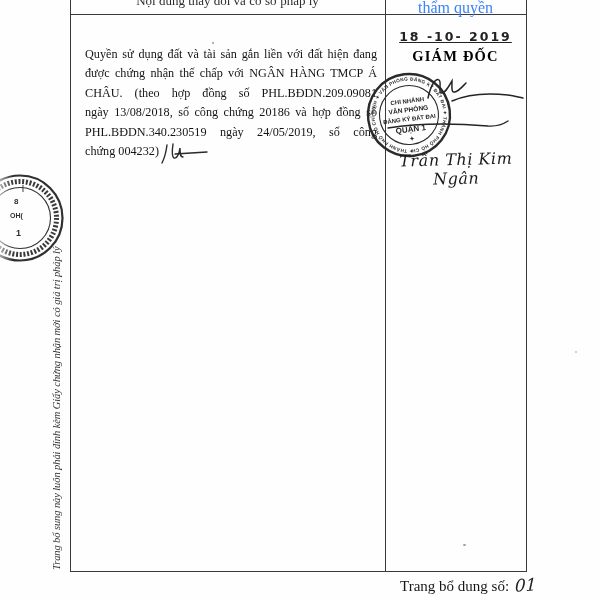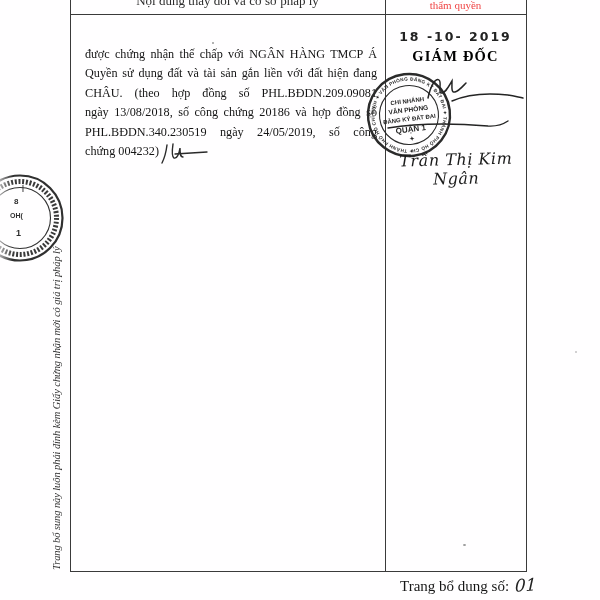--- a/index.html
+++ b/index.html
@@ -13,36 +13,36 @@
   
   .hdr-left-clip{
     position:absolute;left:70px;top:0;width:315px;height:8px;overflow:hidden;
   }
   .hdr-left-clip .inner{
     display:block;margin-top:-7px;text-align:center;font-size:13px;color:#2c2c2c;
     white-space:nowrap;
   }
   .hdr-right{
     position:absolute;left:385px;top:-1px;width:141px;text-align:center;
-    font-size:11px;color:#ef4444;
+    font-size:16px;color:#3b82f6;
   }
 
   
   .entry{
     position:absolute;left:85px;top:45px;width:292px;
     font-size:12.2px;line-height:19.4px;color:#141414;
   }
   .entry .ln{text-align:justify;text-align-last:justify;height:19.4px;overflow:hidden;}
   .entry .ln.last{text-align:center;text-align-last:left;}
 
   
   .date-stamp{
     position:absolute;left:385px;top:29px;width:141px;text-align:center;
     font-family:"DejaVu Sans",sans-serif;font-weight:700;font-size:12.5px;
-    letter-spacing:2px;color:#222;white-space:nowrap;
+    letter-spacing:2px;color:#222;white-space:nowrap;text-decoration:underline;
   }
   .director{
     position:absolute;left:385px;top:48px;width:141px;text-align:center;
     font-weight:700;font-size:14.5px;letter-spacing:1.2px;color:#000000;
   }
   .signer{
     position:absolute;left:380px;top:150px;width:152px;text-align:center;
     font-family:"DejaVu Serif",serif;font-style:italic;font-size:16px;
     letter-spacing:0.5px;color:#1b1b1b;transform:rotate(-1.5deg);
   }
@@ -85,22 +85,22 @@
   <div class="vline" style="left:525.5px"></div>
   <div class="hline" style="top:14px"></div>
   <div class="hline" style="top:570.5px"></div>
 
   <div class="hdr-left-clip">
     <span class="inner">Nội dung thay đổi và cơ sở pháp lý</span>
   </div>
   <div class="hdr-right">thẩm quyền</div>
 
   <div class="entry">
+    <div class="ln">Quyền sử dụng đất và tài sản gắn liền với đất hiện đang</div>
     <div class="ln">được chứng nhận thế chấp với NGÂN HÀNG TMCP Á</div>
-    <div class="ln">Quyền sử dụng đất và tài sản gắn liền với đất hiện đang</div>
     <div class="ln">CHÂU. (theo hợp đồng số PHL.BĐDN.209.09081</div>
     <div class="ln">ngày 13/08/2018, số công chứng 20186 và hợp đồng số</div>
     <div class="ln">PHL.BĐDN.340.230519 ngày 24/05/2019, số công</div>
     <div class="ln last">chứng 004232)</div>
   </div>
 
   <svg class="mark-svg" viewBox="0 0 48 26">
     <path d="M6 4 C5 12 3 18 1 22 M12 3 C11 10 11 16 13 17 C16 18 18 13 19 7 C19 12 19 16 22 16" fill="none" stroke="#2a2a2a" stroke-width="1.4" stroke-linecap="round"></path>
     <path d="M14 13 L46 11" fill="none" stroke="#2a2a2a" stroke-width="1.3" stroke-linecap="round"></path>
   </svg>

